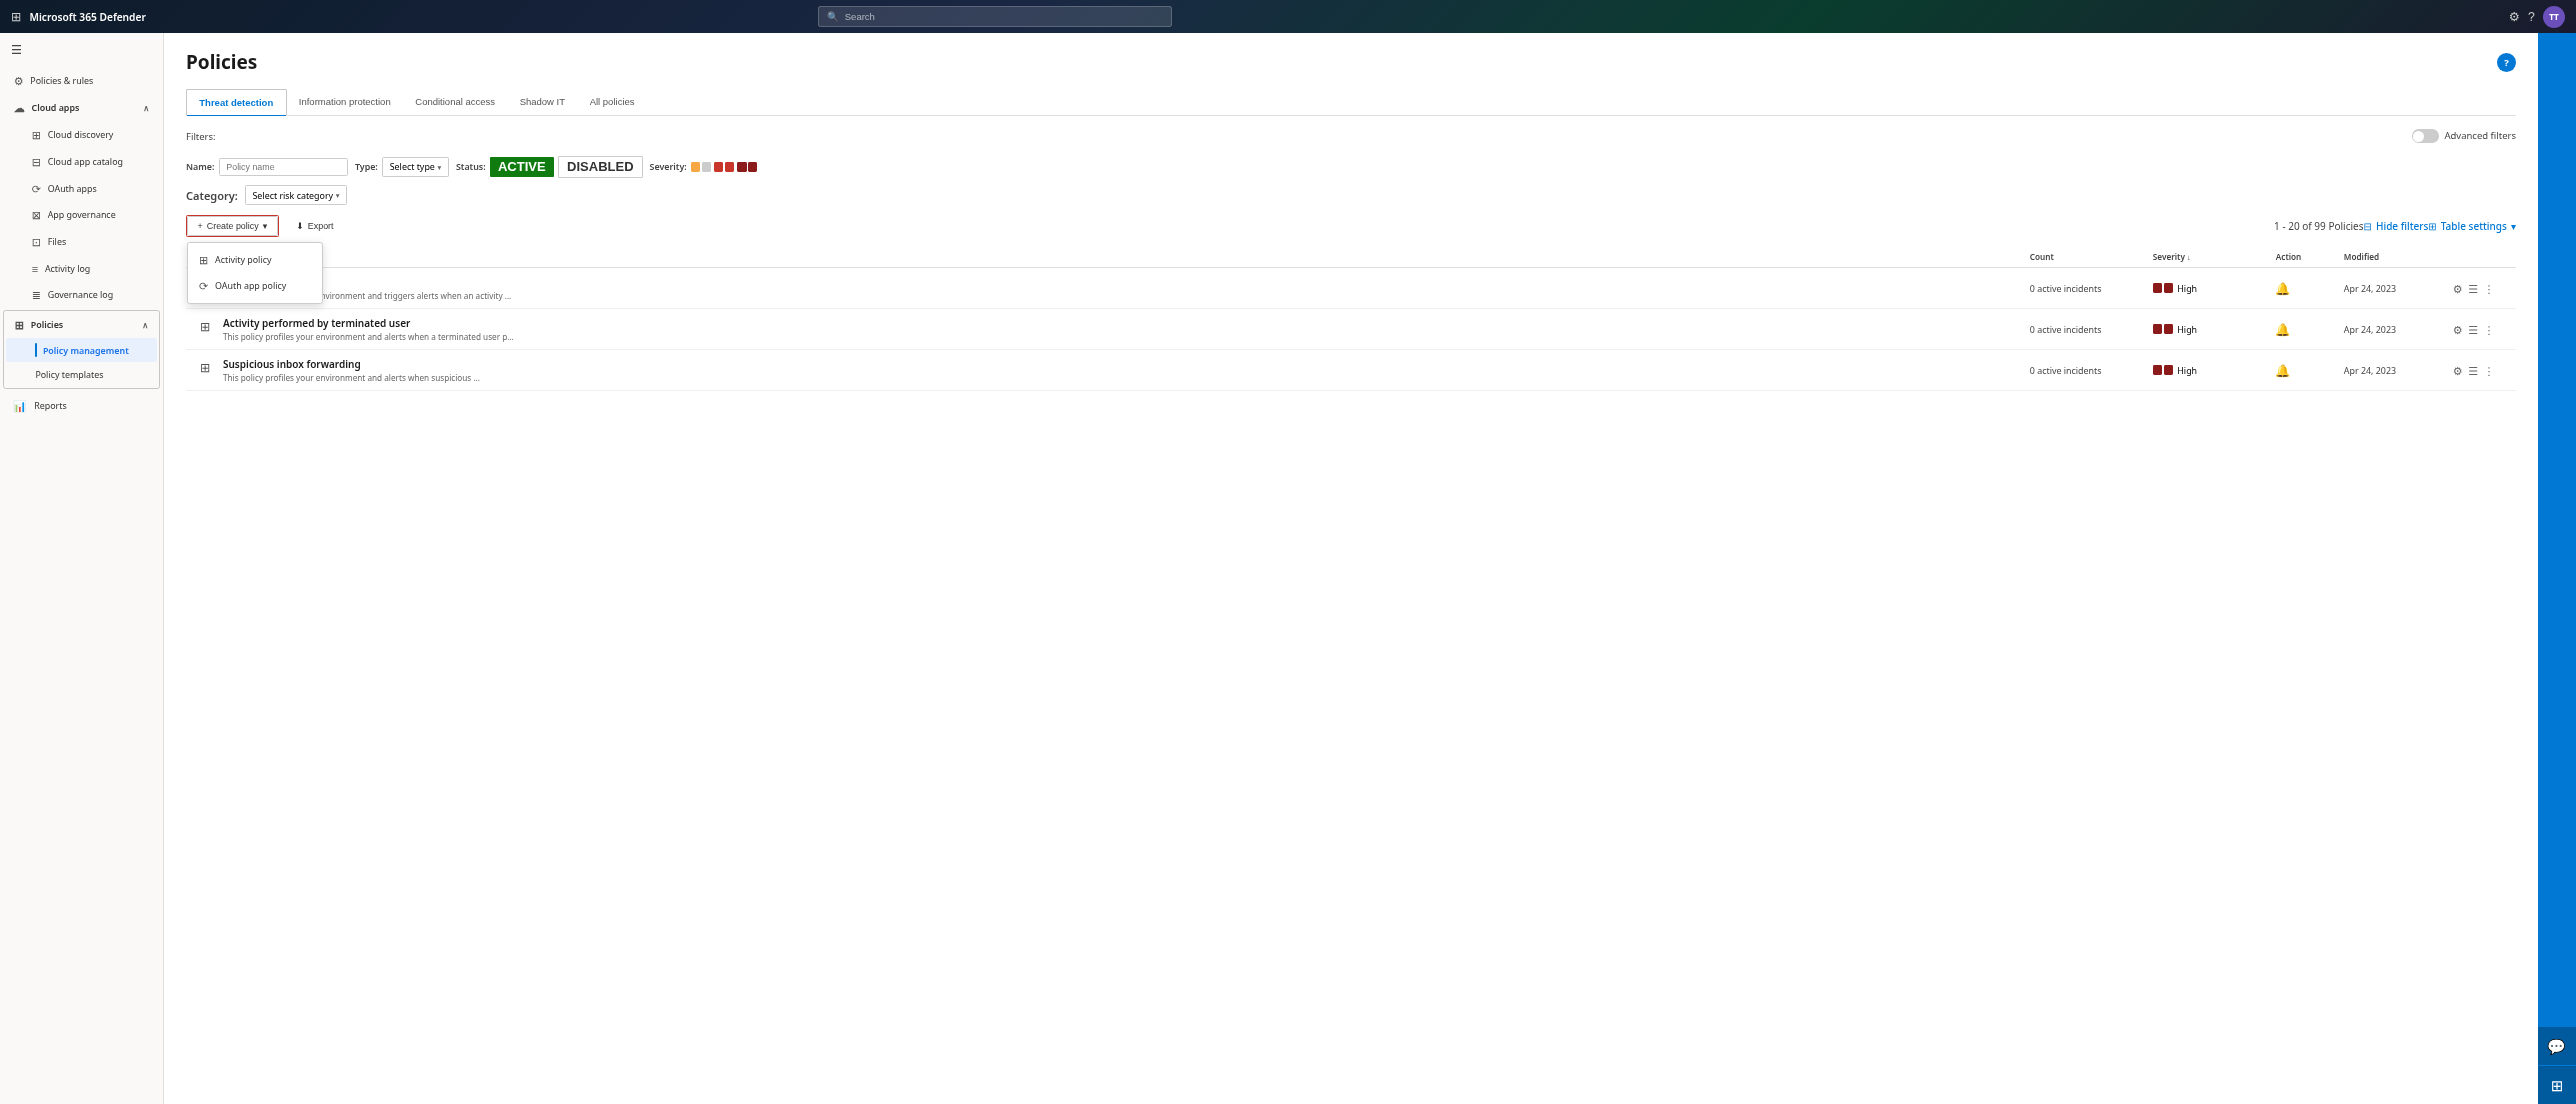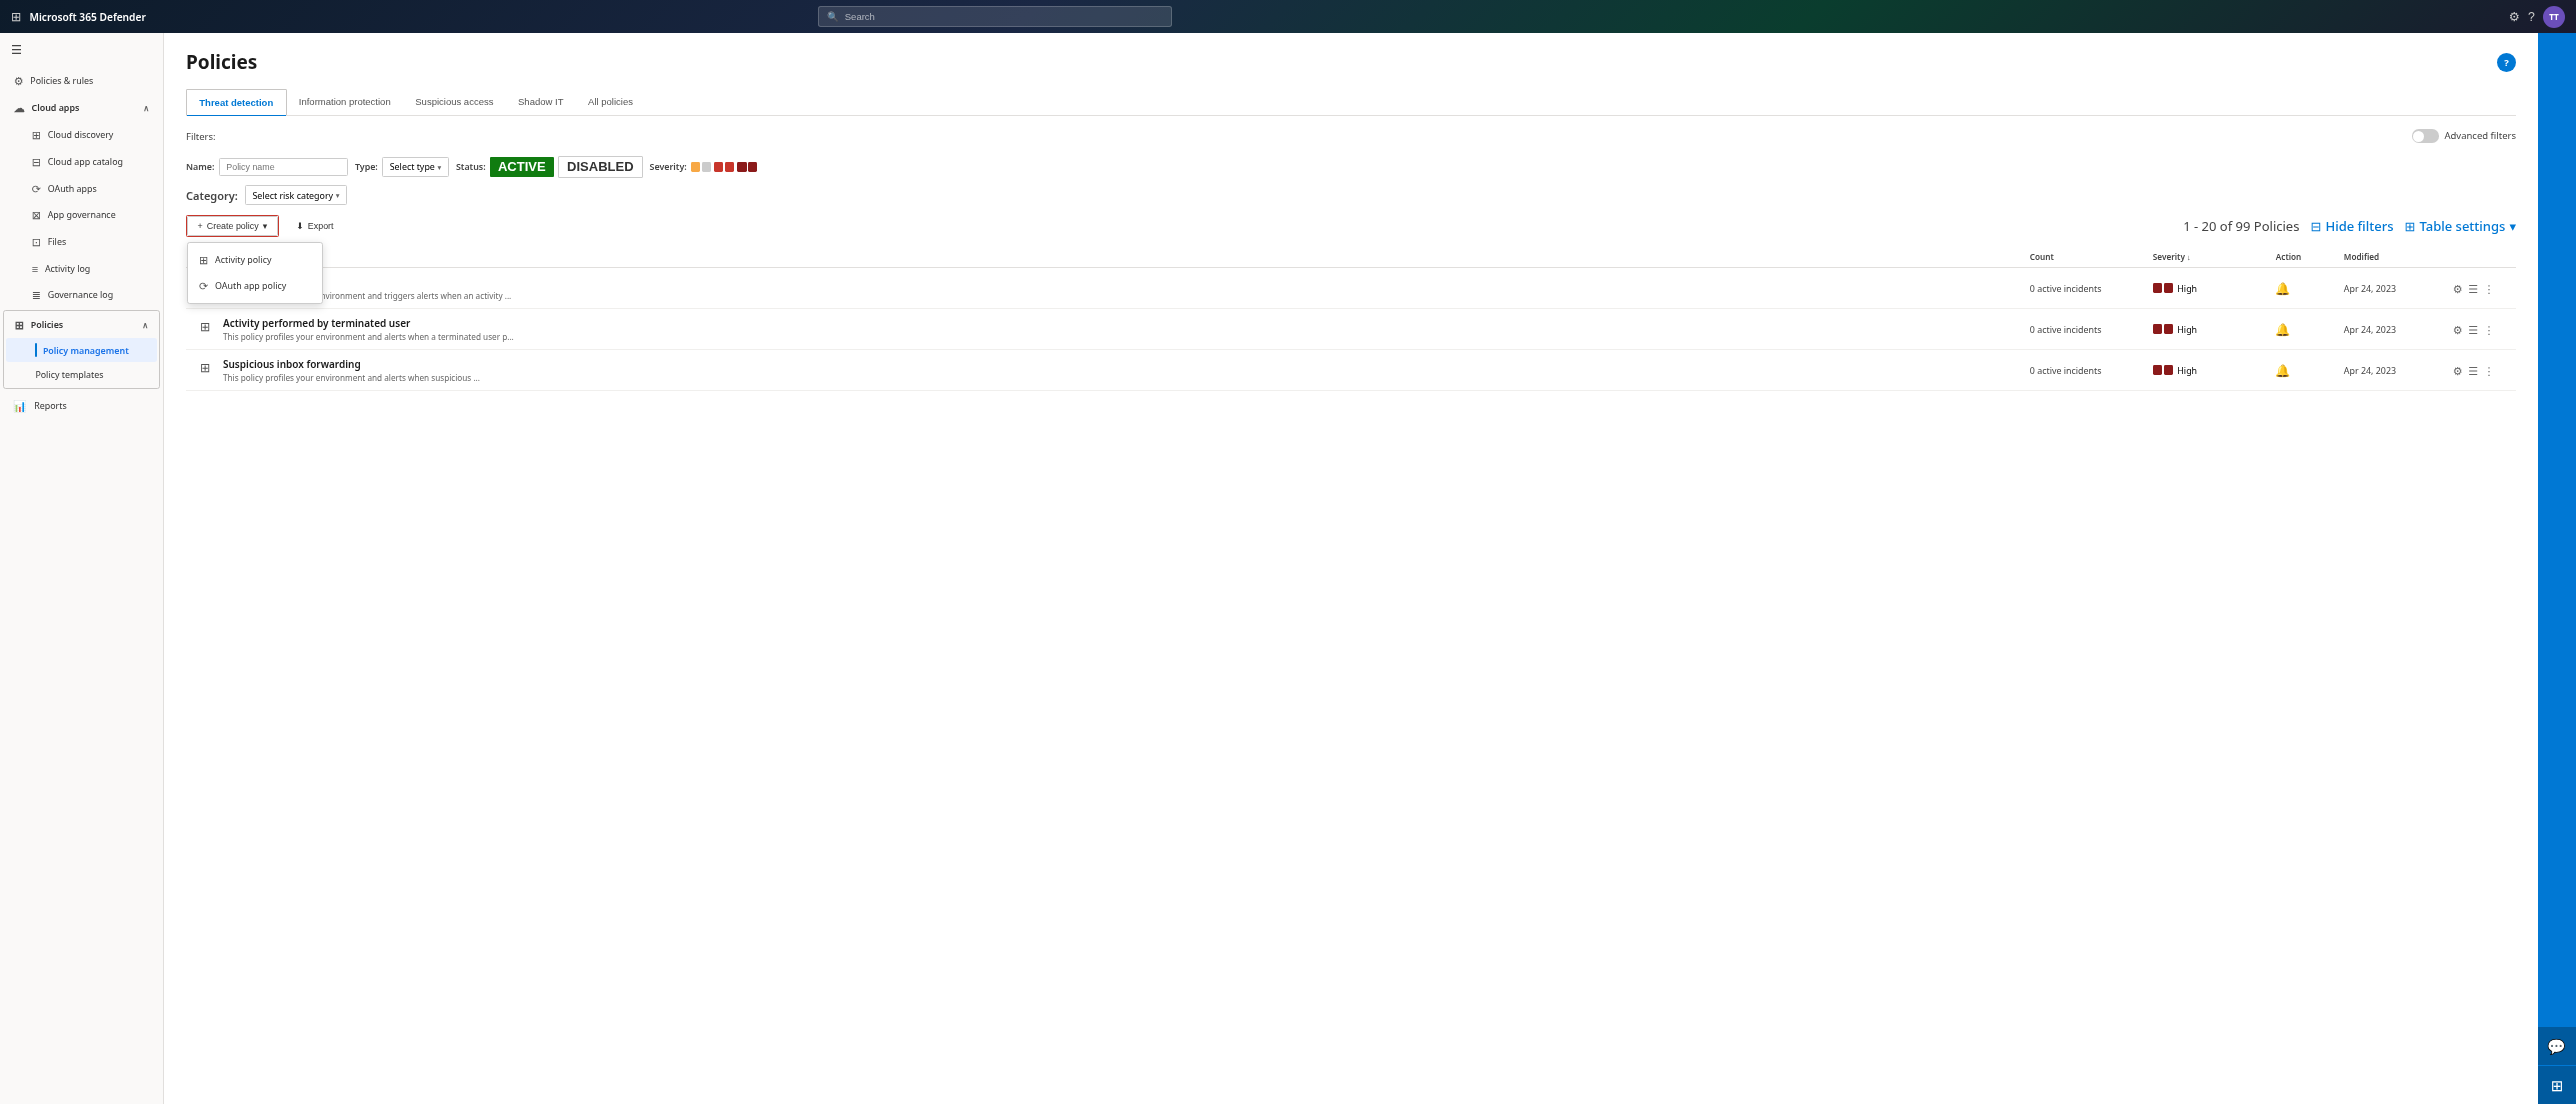--- a/index.html
+++ b/index.html
@@ -112,21 +112,21 @@
     .toolbar { display: flex; align-items: center; gap: 8.2px; margin-bottom: 8.2px; position: relative; }
     .create-policy-btn {
       display: flex; align-items: center; gap: 4.1px; padding: 4.1px 9.5px;
       border: 1px solid #ccc; border-radius: 1.4px; background: #fff; cursor: pointer; font-size: 8.9px; color: #333;
       font-weight: 500;
     }
     .export-btn {
       display: flex; align-items: center; gap: 4.1px; padding: 4.1px 9.5px;
       border: none; background: none; cursor: pointer; font-size: 8.9px; color: #333;
     }
-    .toolbar-right { margin-left: auto; display: flex; align-items: center; gap: 11px; font-size: 13px; color: #444; }
+    .toolbar-right { margin-left: auto; display: flex; align-items: center; font-size: 10px; color: #444; }
     .toolbar-right-btn { display: flex; align-items: center; gap: 4.1px; cursor: pointer; color: #0078d4; font-weight: 500; }
 
     
     .dropdown-menu {
       position: absolute; top: 26px; left: 0; background: #fff; border: 0.7px solid #ccc;
       border-radius: 2.7px; box-shadow: 0 2.7px 8.2px rgba(0,0,0,0.15); z-index: 200; min-width: 136px;
       padding: 4.1px 0;
     }
     .dropdown-item {
       display: flex; align-items: center; gap: 6.8px; padding: 5.5px 11px; font-size: 8.9px;
@@ -257,21 +257,21 @@
 
   <main class="main">
     <div class="page-title">
       <span>Policies</span>
       <div class="help-circle">?</div>
     </div>
 
     <div class="tabs">
       <button class="tab active">Threat detection</button>
       <button class="tab">Information protection</button>
-      <button class="tab">Suspicious access</button>
+      <button class="tab">Conditional access</button>
       <button class="tab">Shadow IT</button>
       <button class="tab">All policies</button>
     </div>
 
     <div class="filters-row">
       <span class="filters-label">Filters:</span>
       <div class="adv-filters-toggle">
         <div class="toggle-switch">
           <div class="toggle-knob"></div>
         </div>

